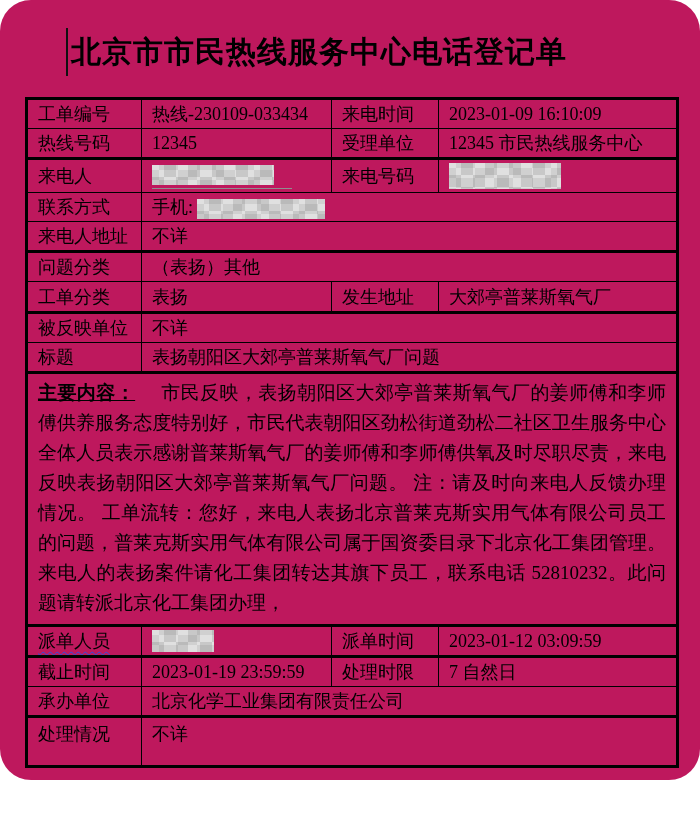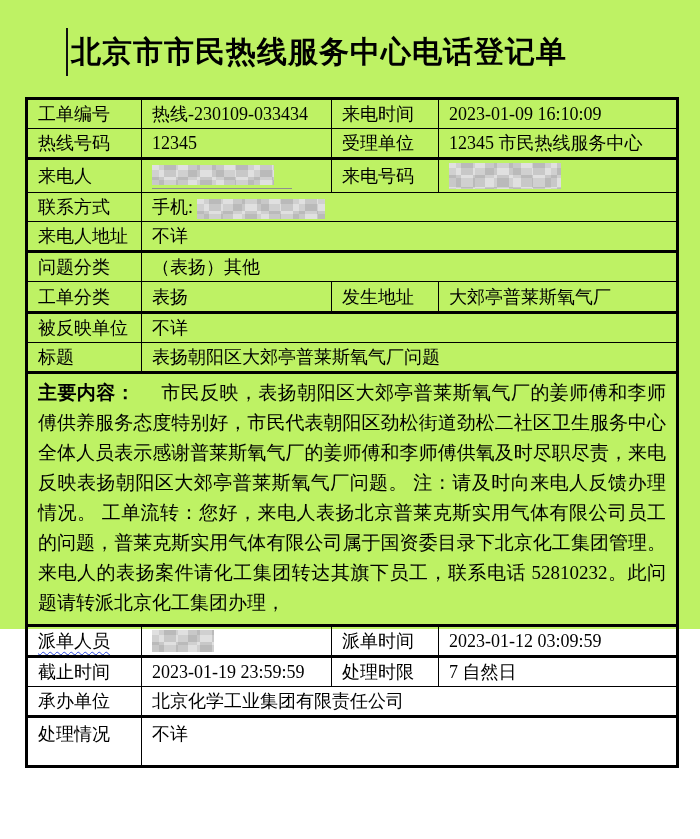--- a/index.html
+++ b/index.html
@@ -6,23 +6,24 @@
     margin: 0;
     padding: 0;
     width: 700px;
     height: 839px;
     background: #ffffff;
     overflow: hidden;
   }
   .page {
     position: relative;
     width: 700px;
-    height: 629px;
-    background: #bef264;
+    height: 780px;
+    background: #be185d;
     color: #000;
+    border-radius: 31px;
   }
   
   .title-wrap {
     position: absolute;
     top: 28px;
     left: 66px;
     display: flex;
     align-items: center;
     white-space: nowrap;
   }
@@ -72,20 +73,21 @@
     font-family: "Liberation Serif", serif;
     font-size: 19px;
     line-height: 30px;
     text-align: justify;
   }
   .content-cell .inline-lbl {
     font-family: "Liberation Sans", sans-serif;
     font-weight: bold;
     font-size: 19px;
     margin-right: 26px;
+    text-decoration: underline;
   }
   .vtop { vertical-align: top; padding-top: 4px !important; }
   
   .r-h29 { height: 29px; }
   .r-h30 { height: 30px; padding-left: 30px; }
   .r-h34 { height: 34px; padding-left: 47px; }
   .r-h28 { height: 28px; }
   .r-h31 { height: 31px; }
   .r-h27 { height: 27px; }
   .r-main { height: 238px; }

